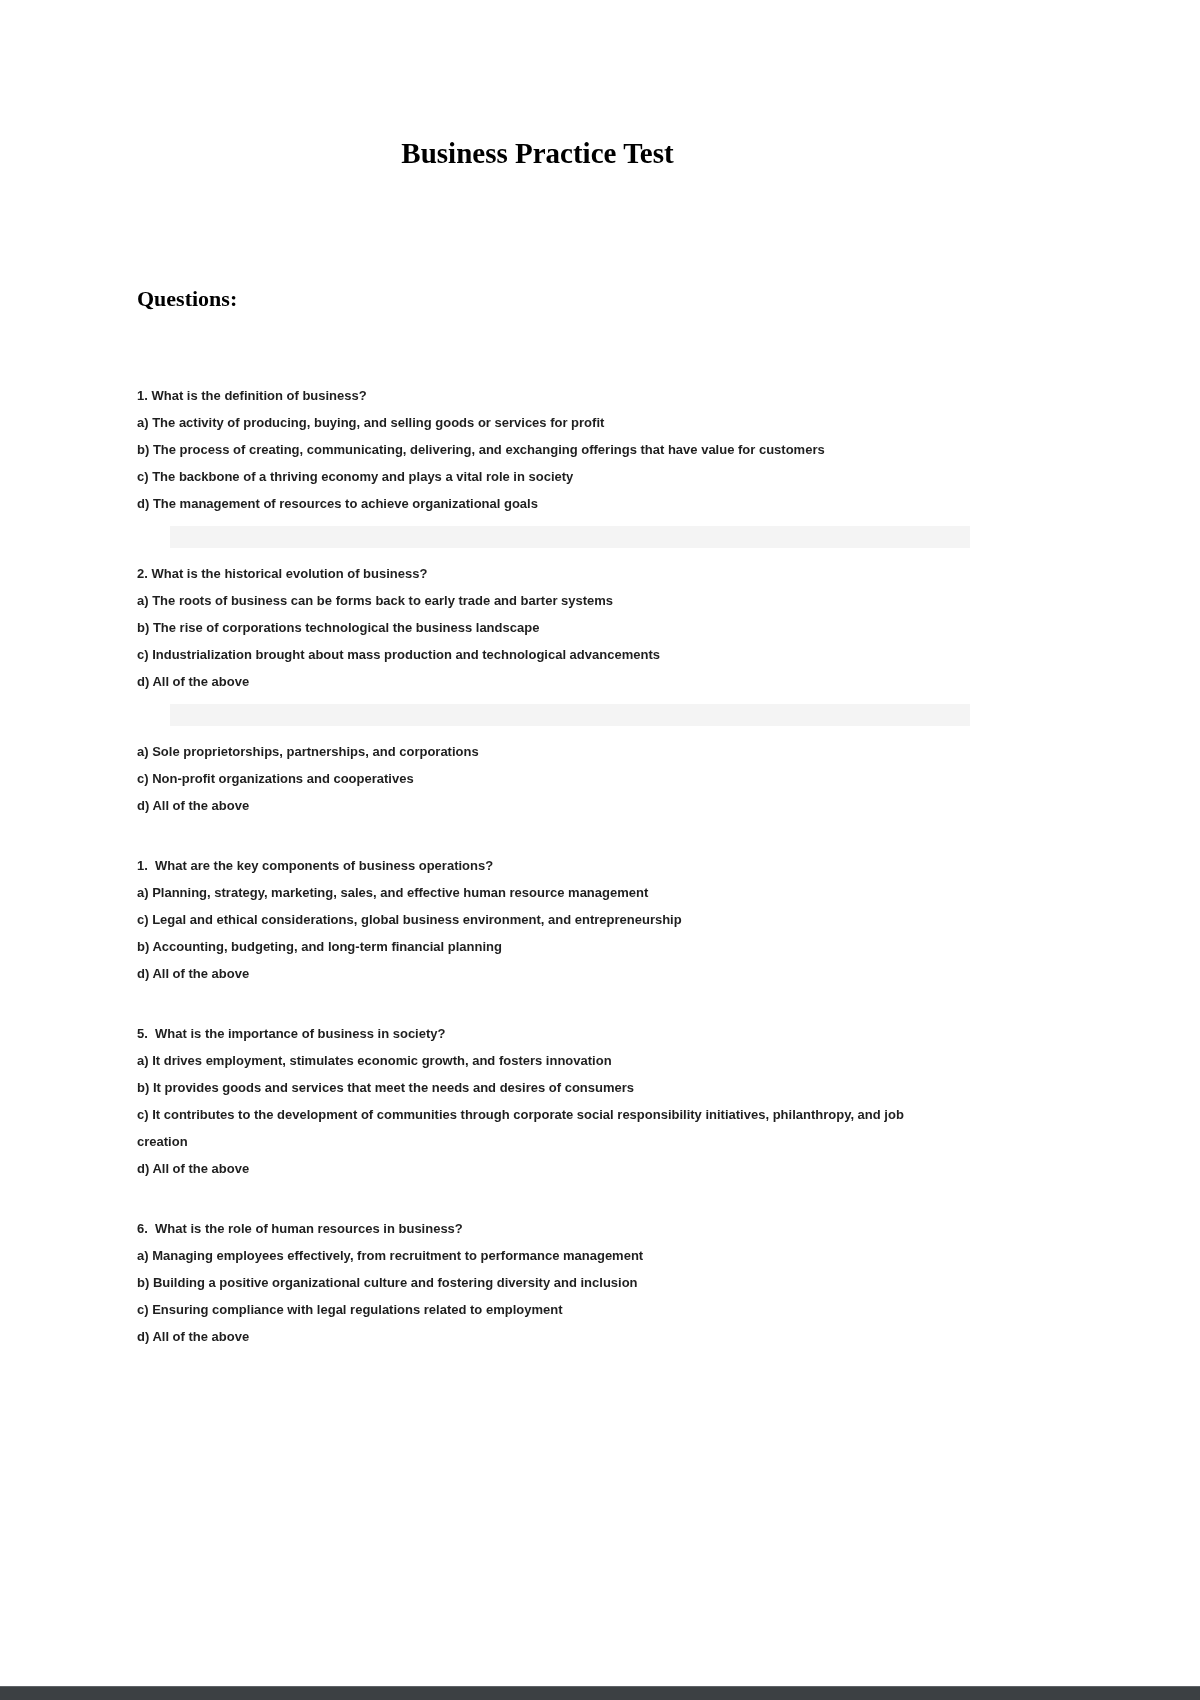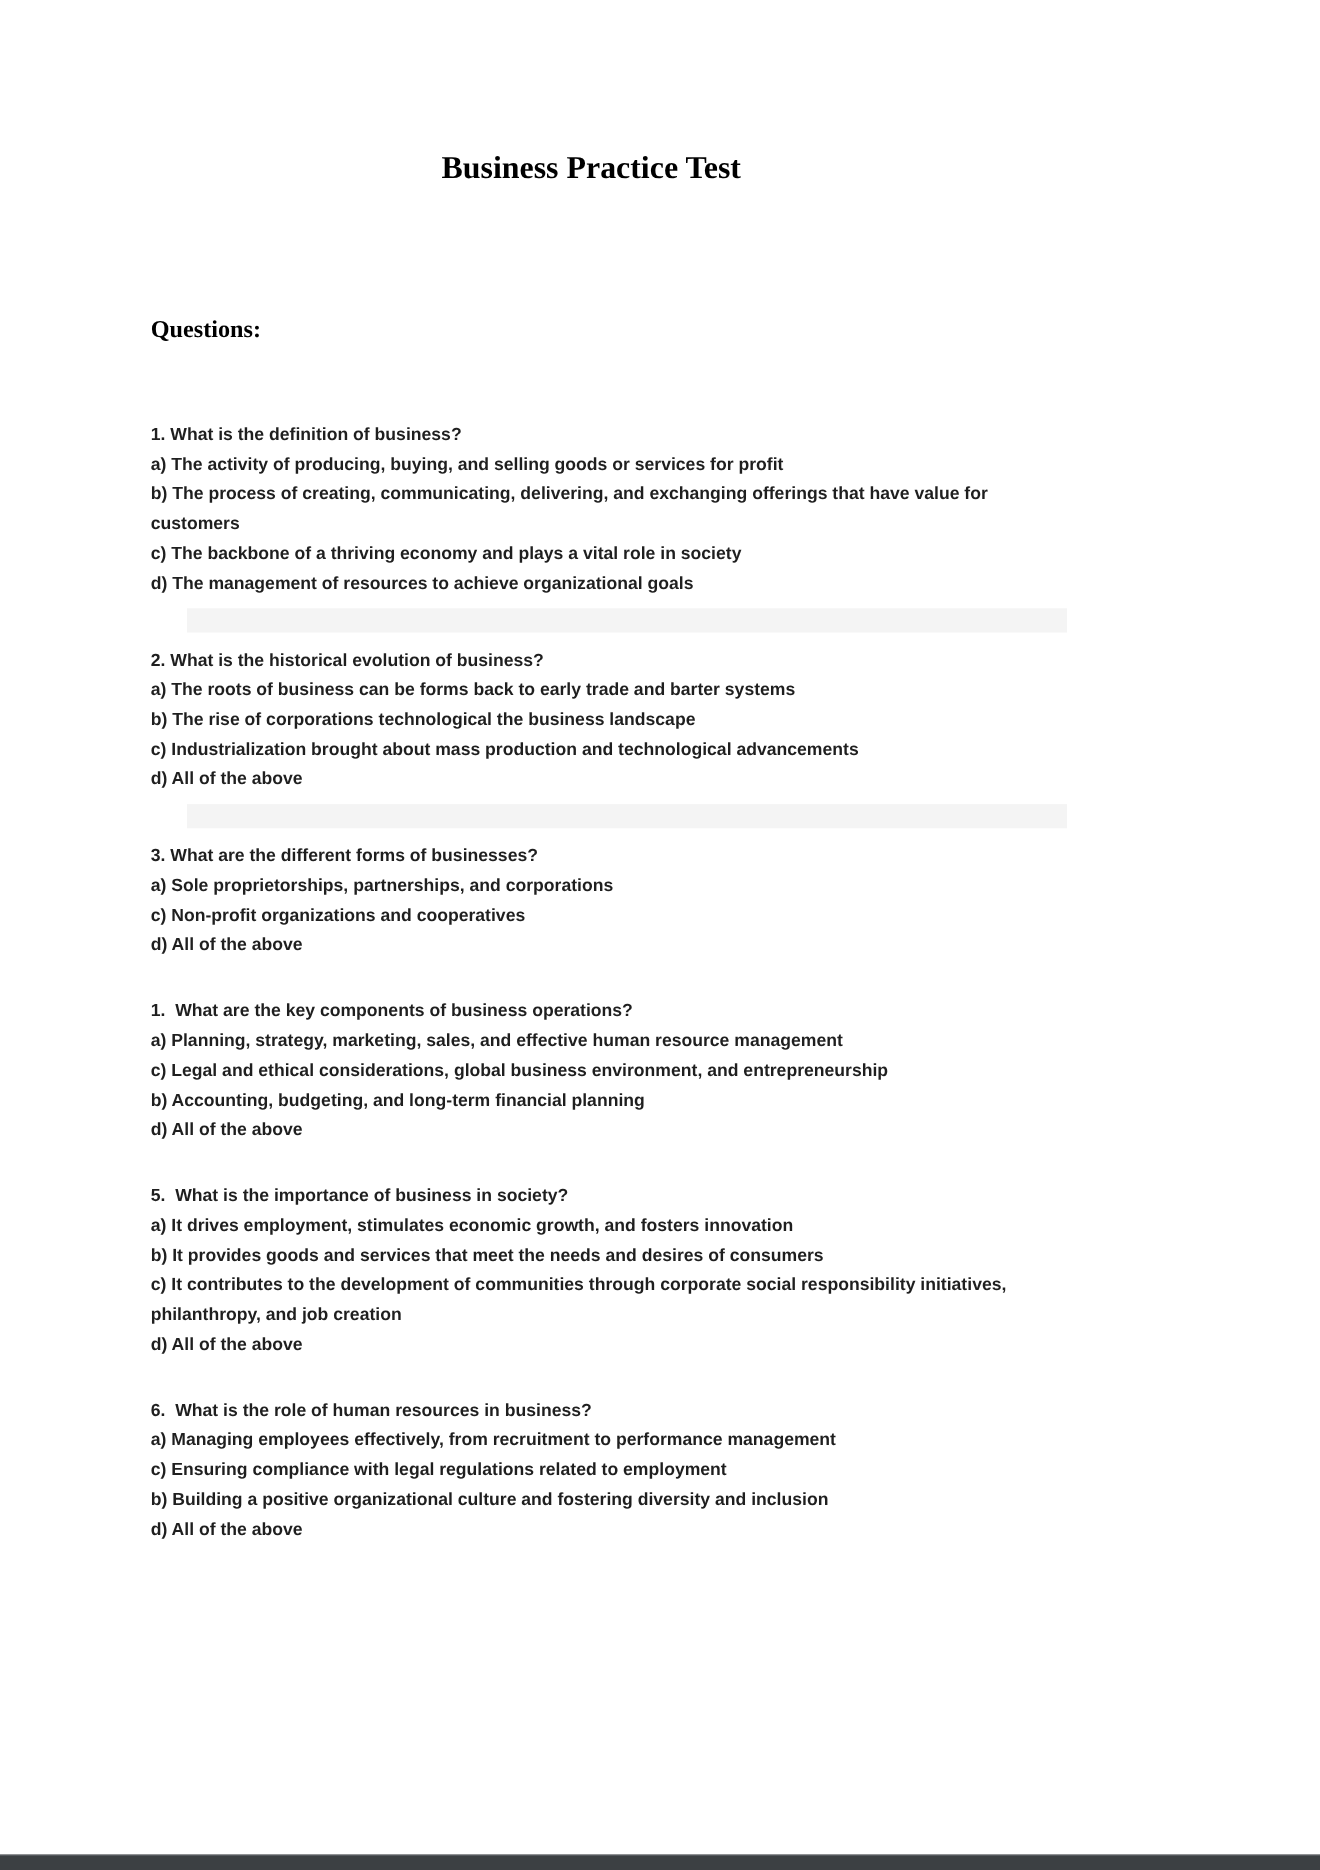--- a/index.html
+++ b/index.html
@@ -32,21 +32,21 @@
     color: #000000;
     margin-top: 116px;
   }
   .questions {
     margin-top: 70px;
   }
   .question {
     margin-bottom: 33px;
   }
   .question p {
-    font-size: 16px;
+    font-size: 13px;
     font-weight: 700;
     line-height: 27px;
     white-space: pre-wrap;
     color: #1f1f1f;
   }
   .hl-strip {
     height: 22px;
     width: 800px;
     background: #f4f4f4;
     margin: -24px 0 12px 33px;
@@ -87,21 +87,20 @@
         <p>2. What is the historical evolution of business?</p>
         <p>a) The roots of business can be forms back to early trade and barter systems</p>
         <p>b) The rise of corporations technological the business landscape</p>
         <p>c) Industrialization brought about mass production and technological advancements</p>
         <p>d) All of the above</p>
       </div>
 
       <div class="hl-strip"></div>
 
       <div class="question">
-        <p>3. What are the different forms of businesses?</p>
         <p>a) Sole proprietorships, partnerships, and corporations</p>
         <p>c) Non-profit organizations and cooperatives</p>
         <p>d) All of the above</p>
       </div>
 
       <div class="question">
         <p>1.  What are the key components of business operations?</p>
         <p>a) Planning, strategy, marketing, sales, and effective human resource management</p>
         <p>c) Legal and ethical considerations, global business environment, and entrepreneurship</p>
         <p>b) Accounting, budgeting, and long-term financial planning</p>
@@ -112,22 +111,22 @@
         <p>5.  What is the importance of business in society?</p>
         <p>a) It drives employment, stimulates economic growth, and fosters innovation</p>
         <p>b) It provides goods and services that meet the needs and desires of consumers</p>
         <p>c) It contributes to the development of communities through corporate social responsibility initiatives, philanthropy, and job creation</p>
         <p>d) All of the above</p>
       </div>
 
       <div class="question">
         <p>6.  What is the role of human resources in business?</p>
         <p>a) Managing employees effectively, from recruitment to performance management</p>
+        <p>b) Building a positive organizational culture and fostering diversity and inclusion</p>
         <p>c) Ensuring compliance with legal regulations related to employment</p>
-        <p>b) Building a positive organizational culture and fostering diversity and inclusion</p>
         <p>d) All of the above</p>
       </div>
 
     </div>
   </div>
 
   <div class="page-bottom-bar"></div>
 </div>
 
 </body></html>

